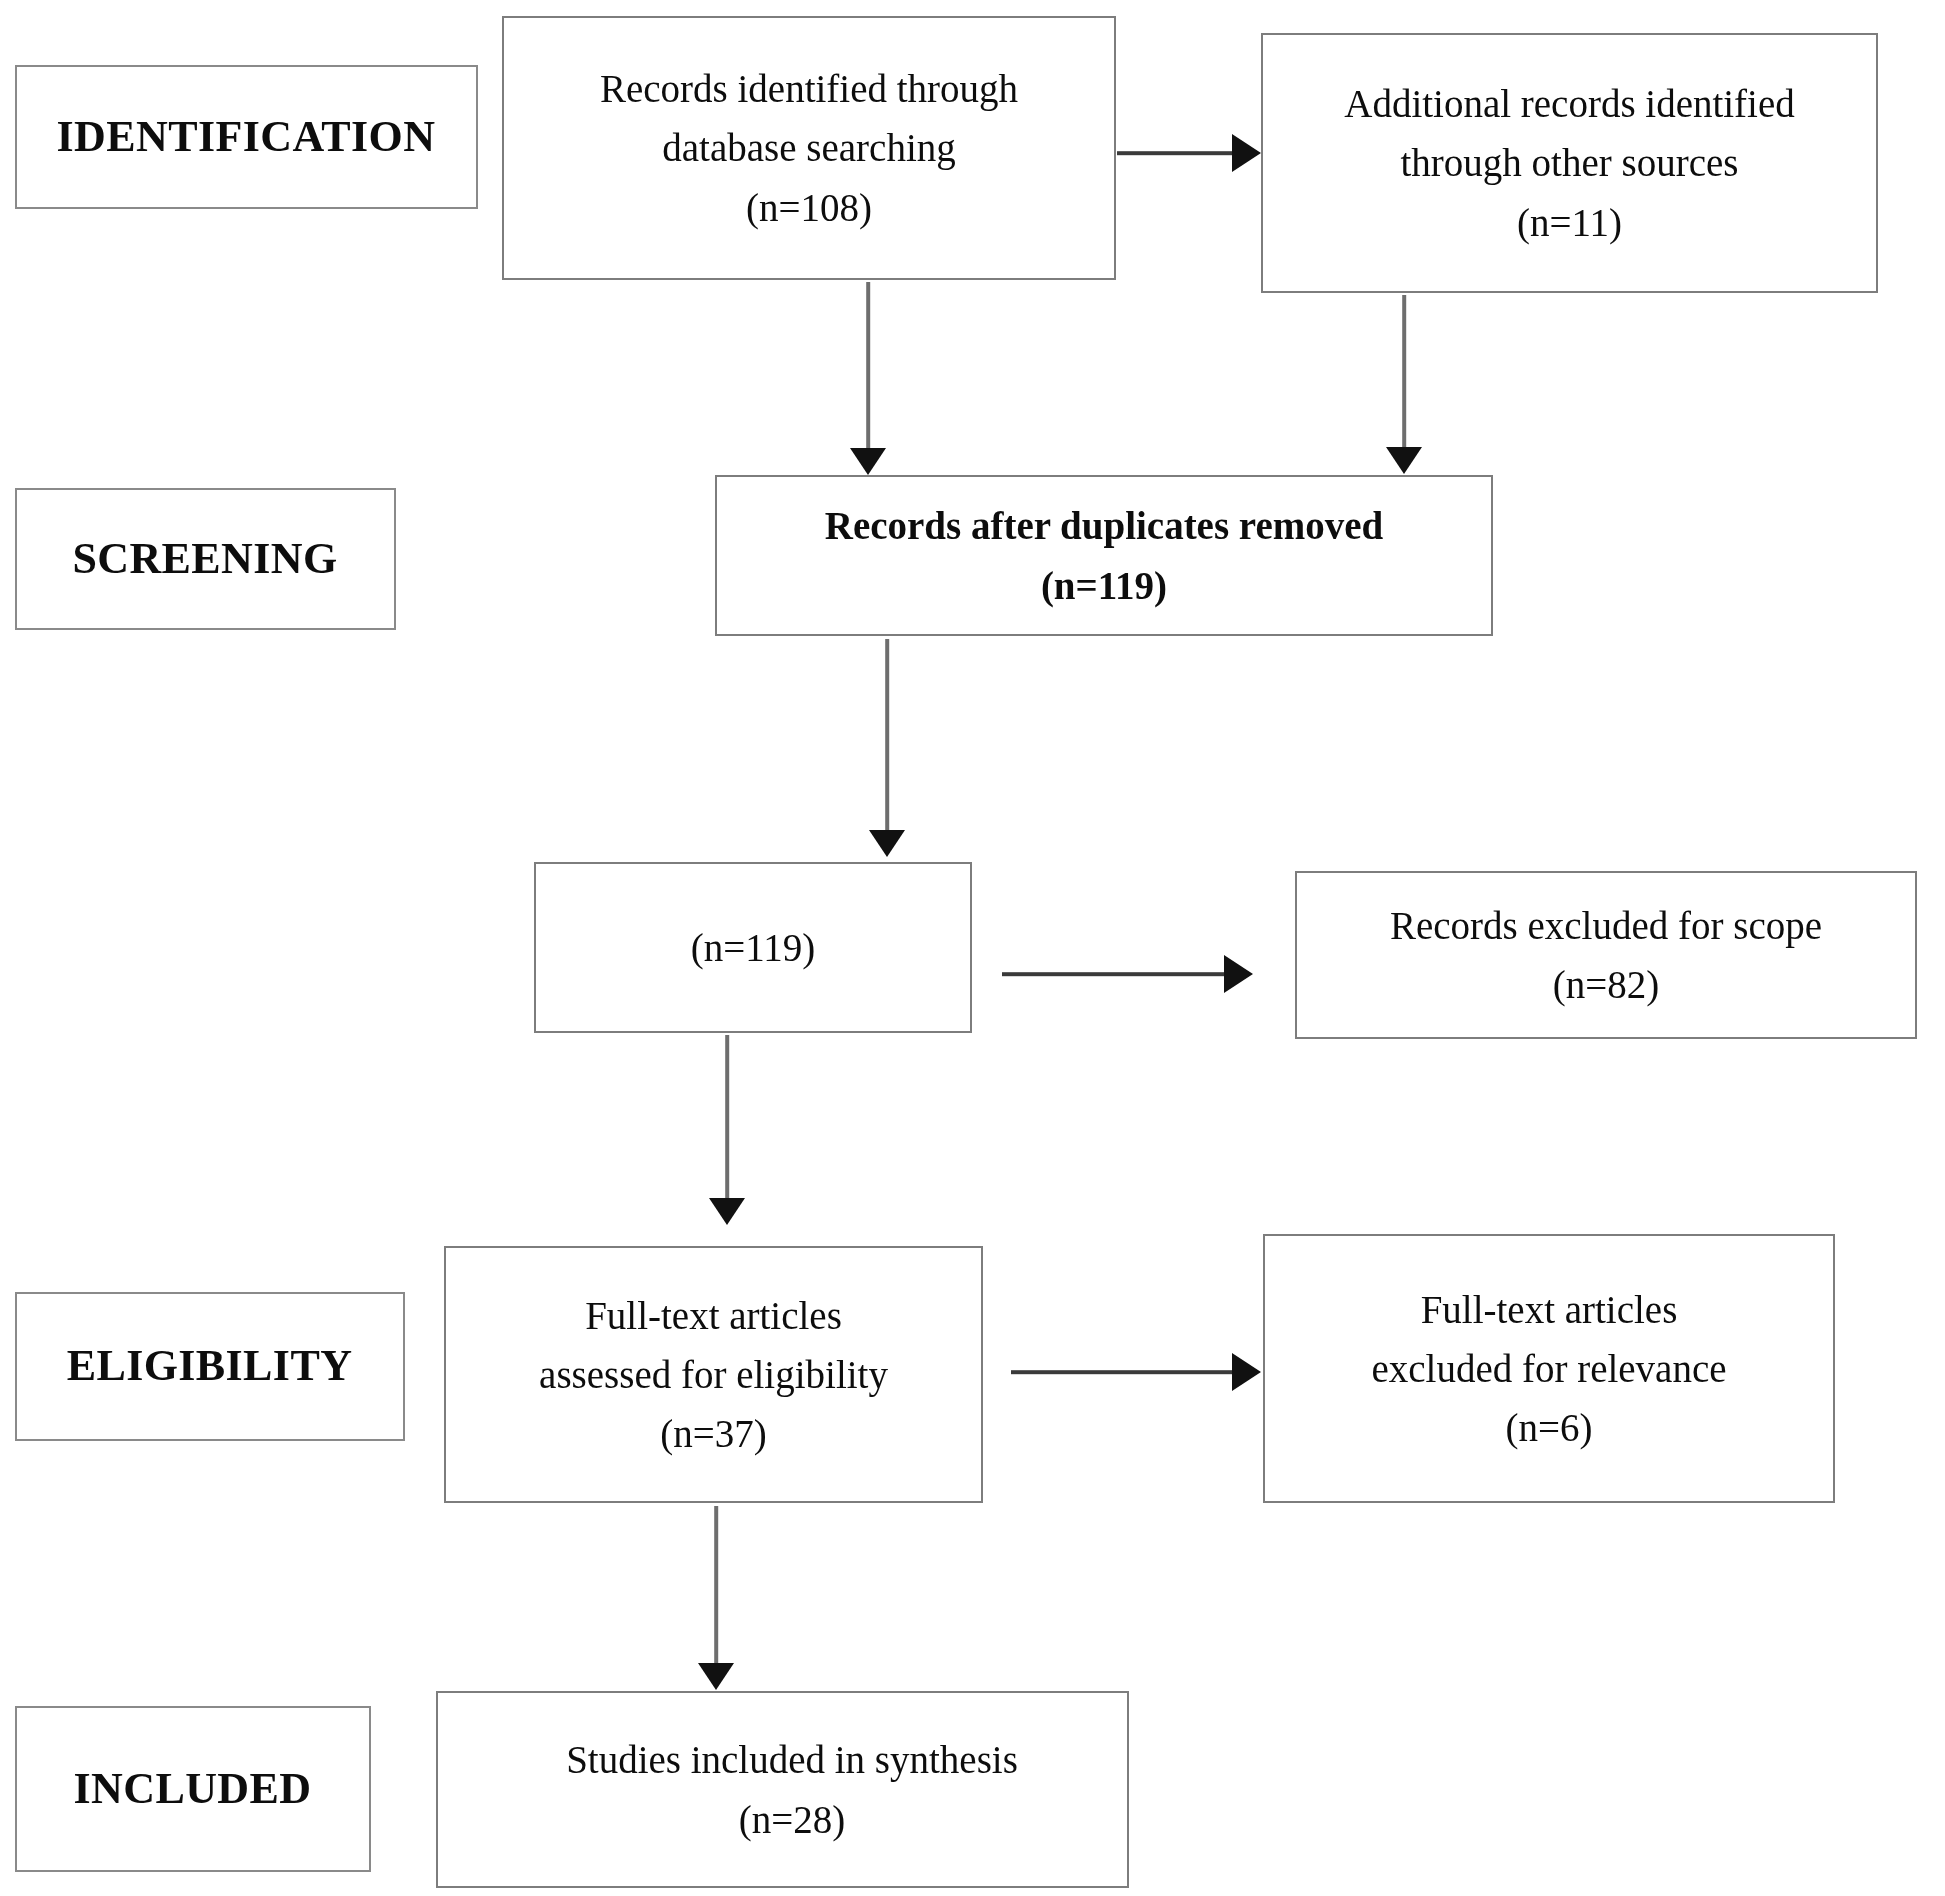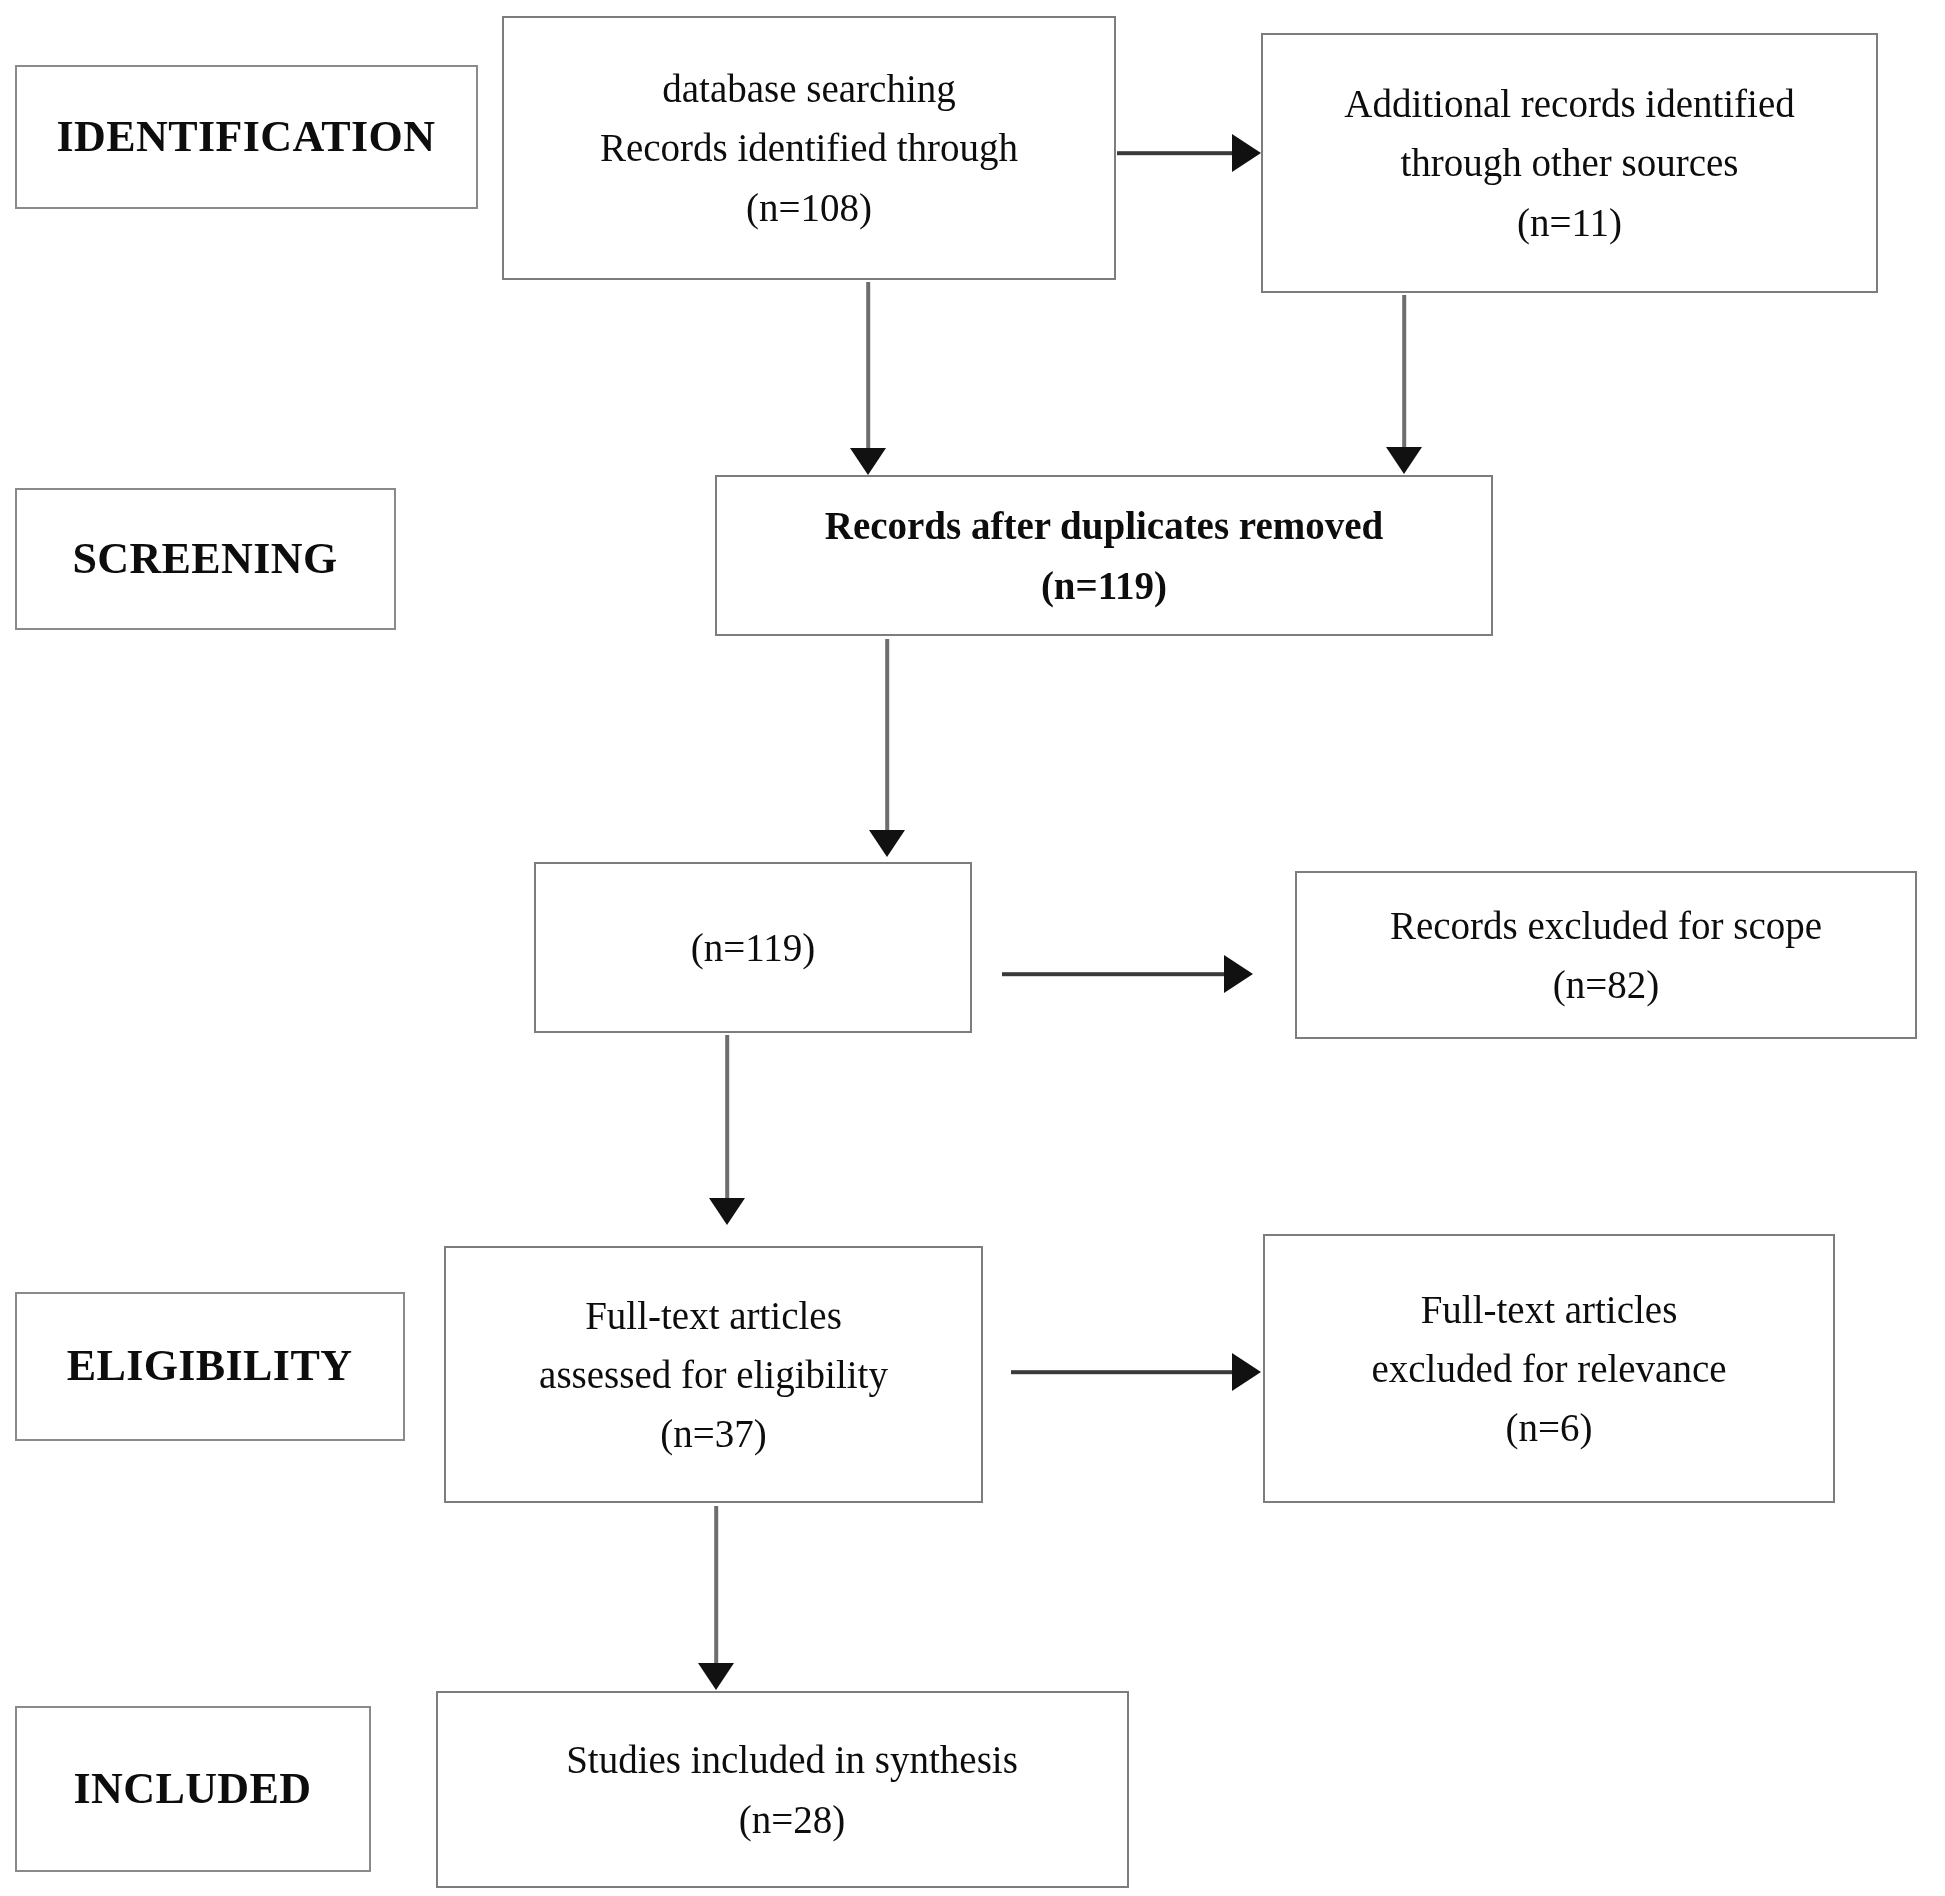--- a/index.html
+++ b/index.html
@@ -103,22 +103,22 @@
 </head>
 <body>
 
 <div id="canvas">
 
   <div class="box stage-box" style="left:14.5px; top:65px; width:463px; height:144px;">
     <div class="stage-label">IDENTIFICATION</div>
   </div>
 
   <div class="box" style="left:502px; top:16px; width:614px; height:264px;">
+    <div class="node-line">Records identified through</div>
     <div class="node-line">database searching</div>
-    <div class="node-line">Records identified through</div>
     <div class="node-line">(n=108)</div>
   </div>
 
   <div class="harrow" style="left:1117px; top:134px; width:144px; height:38px;">
     <div class="shaft" style="width:120px;"></div>
     <div class="head" style="left:115px;"></div>
   </div>
 
   <div class="box" style="left:1261px; top:33px; width:617px; height:260px;">
     <div class="node-line">Additional records identified</div>

